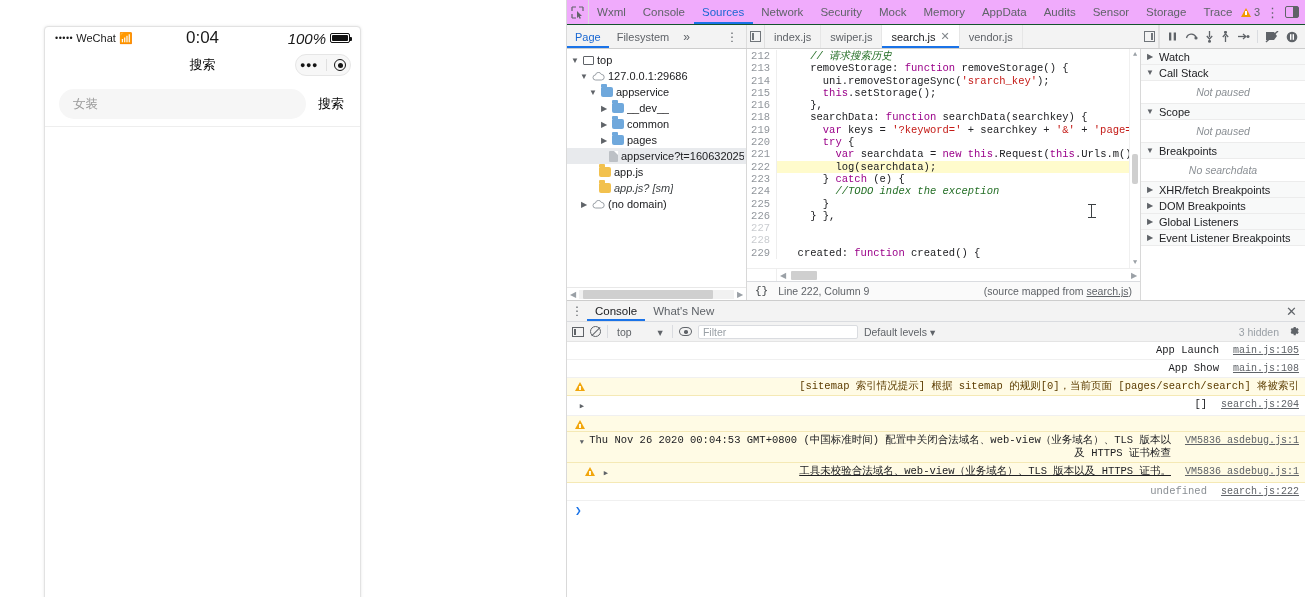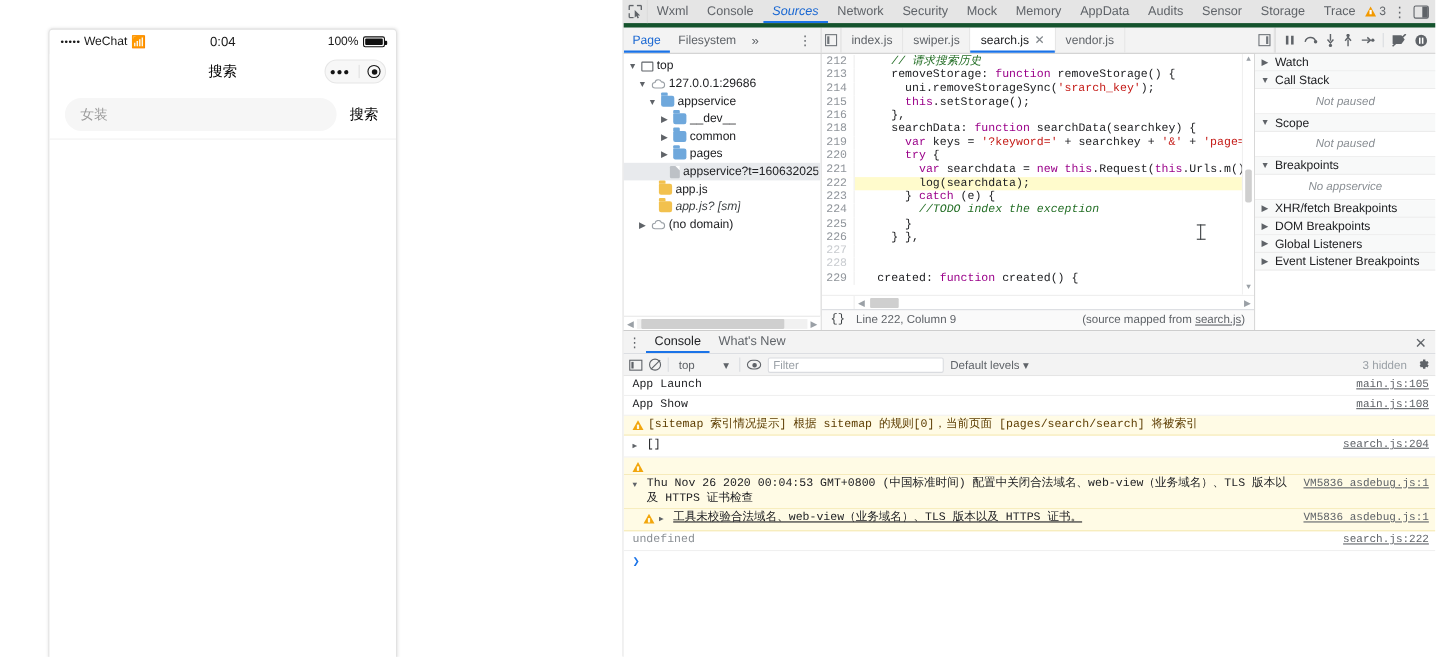--- a/index.html
+++ b/index.html
@@ -24,23 +24,23 @@
   }
   .status-bar {
     height: 22px; display:flex; align-items:center;
     padding: 0 10px; font-size: 11px; color:#1a1a1a;
     font-family: "Liberation Sans", sans-serif;
   }
   .sb-left { display:flex; align-items:center; gap:3px; flex: 1 1 0; }
   .sb-dots { letter-spacing: 0.5px; font-size: 9px; line-height:1; }
   .sb-carrier { font-size: 11px; }
   .wifi-glyph { font-size: 11px; margin-left: 1px; }
-  .sb-center { flex: 0 0 auto; font-size: 12px; }
+  .sb-center { flex: 0 0 auto; font-size: 17px; }
   .sb-right { flex: 1 1 0; display:flex; align-items:center; justify-content:flex-end; gap:4px; }
-  .sb-batt-label { font-size: 11px; }
+  .sb-batt-label { font-size: 15px; font-style: italic; }
   .batt {
     width: 20px; height: 9.5px; border: 1.2px solid #111; border-radius: 2px;
     position: relative; display:inline-block;
   }
   .batt::after {
     content:""; position:absolute; right:-3px; top:2.6px;
     width:2px; height:4px; background:#111; border-radius:0 1px 1px 0;
   }
   .batt-fill { position:absolute; left:1px; top:1px; bottom:1px; width: 15.5px; background:#111; border-radius:1px; }
 
@@ -88,35 +88,35 @@
     width: 739px; height: 597px;
     background:#fff;
     border-left: 1px solid #d9d9d9;
     font-family: "Liberation Sans", sans-serif;
     display:flex; flex-direction: column;
   }
 
   
   .dt-tabstrip {
     height: 25px; display:flex; align-items:stretch;
-    background:#e5e5e5; border-bottom: 4px solid #14532d;
+    background:#f0abfc; border-bottom: 1px solid #14532d;
     font-size: 11.5px; color:#3c4043;
     position:relative;
     justify-content:flex-end;
   }
   .dt-inspect {
     width: 26px; display:flex; align-items:center; justify-content:center;
     border-right: 1px solid #dcdcdc;
   }
   .dt-inspect svg { display:block; }
   .dt-tab {
     padding: 0 8.5px; display:flex; align-items:center; cursor:default;
     color:#5f6368; white-space: nowrap;
   }
-  .dt-tab.active { color:#1967d2; box-shadow: inset 0 -2px 0 #1a73e8; font-style: italic; }
+  .dt-tab.active { color:#1967d2; box-shadow: inset 0 -2px 0 #1a73e8; }
   .dt-right { margin-left:auto; display:flex; align-items:center; gap:6px; padding-right:6px;}
   .warn-count { display:flex; align-items:center; gap:3px; font-size:11px; color:#5f6368;}
   .tri-warn { width:0;height:0;border-left:5px solid transparent;border-right:5px solid transparent;border-bottom:9px solid #f29900;position:relative;}
   .tri-warn::after{content:"";position:absolute;left:-1px;top:3px;width:2px;height:4px;background:#fff;}
   .kebab { font-size: 13px; color:#5f6368; letter-spacing:0; line-height:1; cursor:pointer;}
   .dock-ico { width:14px;height:12px;border:1.3px solid #5f6368;border-radius:2px;position:relative;}
   .dock-ico::after{content:"";position:absolute;right:0;top:0;bottom:0;width:5px;background:#5f6368;}
 
   
   .src-subbar {
@@ -260,21 +260,21 @@
     font-size:10.5px; padding: 0 4px; outline:none; color:#202124;
     font-family:"Liberation Sans",sans-serif; background:#fff;
   }
   .filter-input::placeholder{color:#9aa0a6;}
   .levels { display:flex; align-items:center; gap:3px;}
   .hidden-count { margin-left:auto; display:flex; align-items:center; gap:8px; color:#9aa0a6;}
   .gear { width:13px;height:13px; position:relative;}
 
   .console-log {
     flex:1 1 auto; overflow:hidden; font-family:"Liberation Mono", monospace;
-    font-size:10.5px; color:#202124; background:#fff;
+    font-size:10.5px; color:#202124; background:#fff;text-align:right;
   }
   .log-row {
     display:flex; align-items:flex-start; gap:4px;
     padding: 2px 6px 2px 8px; border-bottom:1px solid #f0f0f0;
     line-height:13px; min-height:15px;
   }
   .log-row.warn { background:#fffbe5; border-bottom:1px solid #f5e9b5; color:#5c3c00;}
   .log-row.group { background:#fffbe5; border-bottom:1px solid #f5e9b5;}
   .log-row.nested { background:#fffbe5; border-bottom:1px solid #f5e9b5; padding-left:18px;}
   .log-msg { flex:1 1 auto; min-width:0; word-break:break-word;}
@@ -594,21 +594,21 @@
         <div class="acc-body">Not paused</div>
         <div class="acc-head">
           <span class="tw">▼</span>
           <span>Scope</span>
         </div>
         <div class="acc-body">Not paused</div>
         <div class="acc-head">
           <span class="tw">▼</span>
           <span>Breakpoints</span>
         </div>
-        <div class="acc-body">No appservice</div>
+        <div class="acc-body">No searchdata</div>
         <div class="acc-head">
           <span class="tw">▶</span>
           <span>XHR/fetch Breakpoints</span>
         </div>
         <div class="acc-head">
           <span class="tw">▶</span>
           <span>DOM Breakpoints</span>
         </div>
         <div class="acc-head">
           <span class="tw">▶</span>

